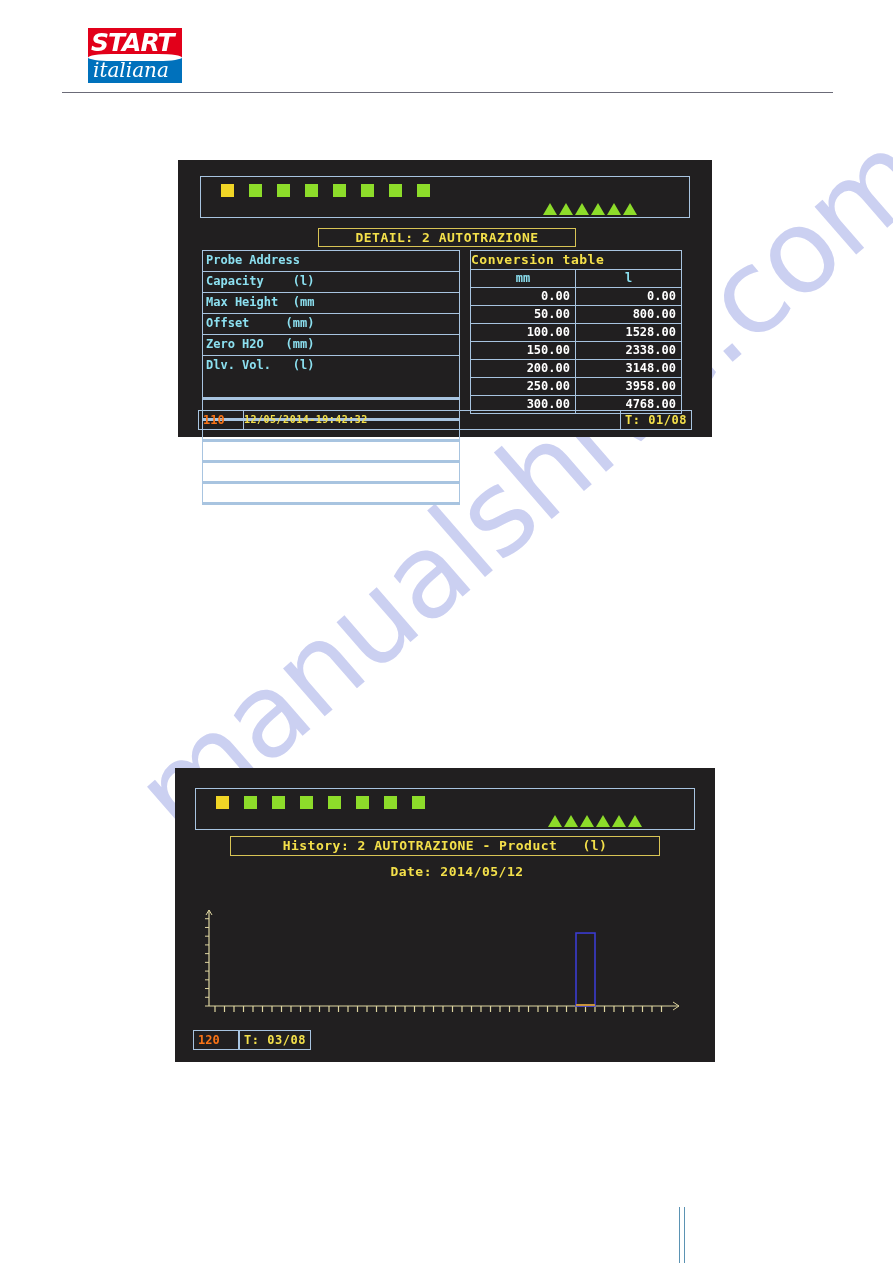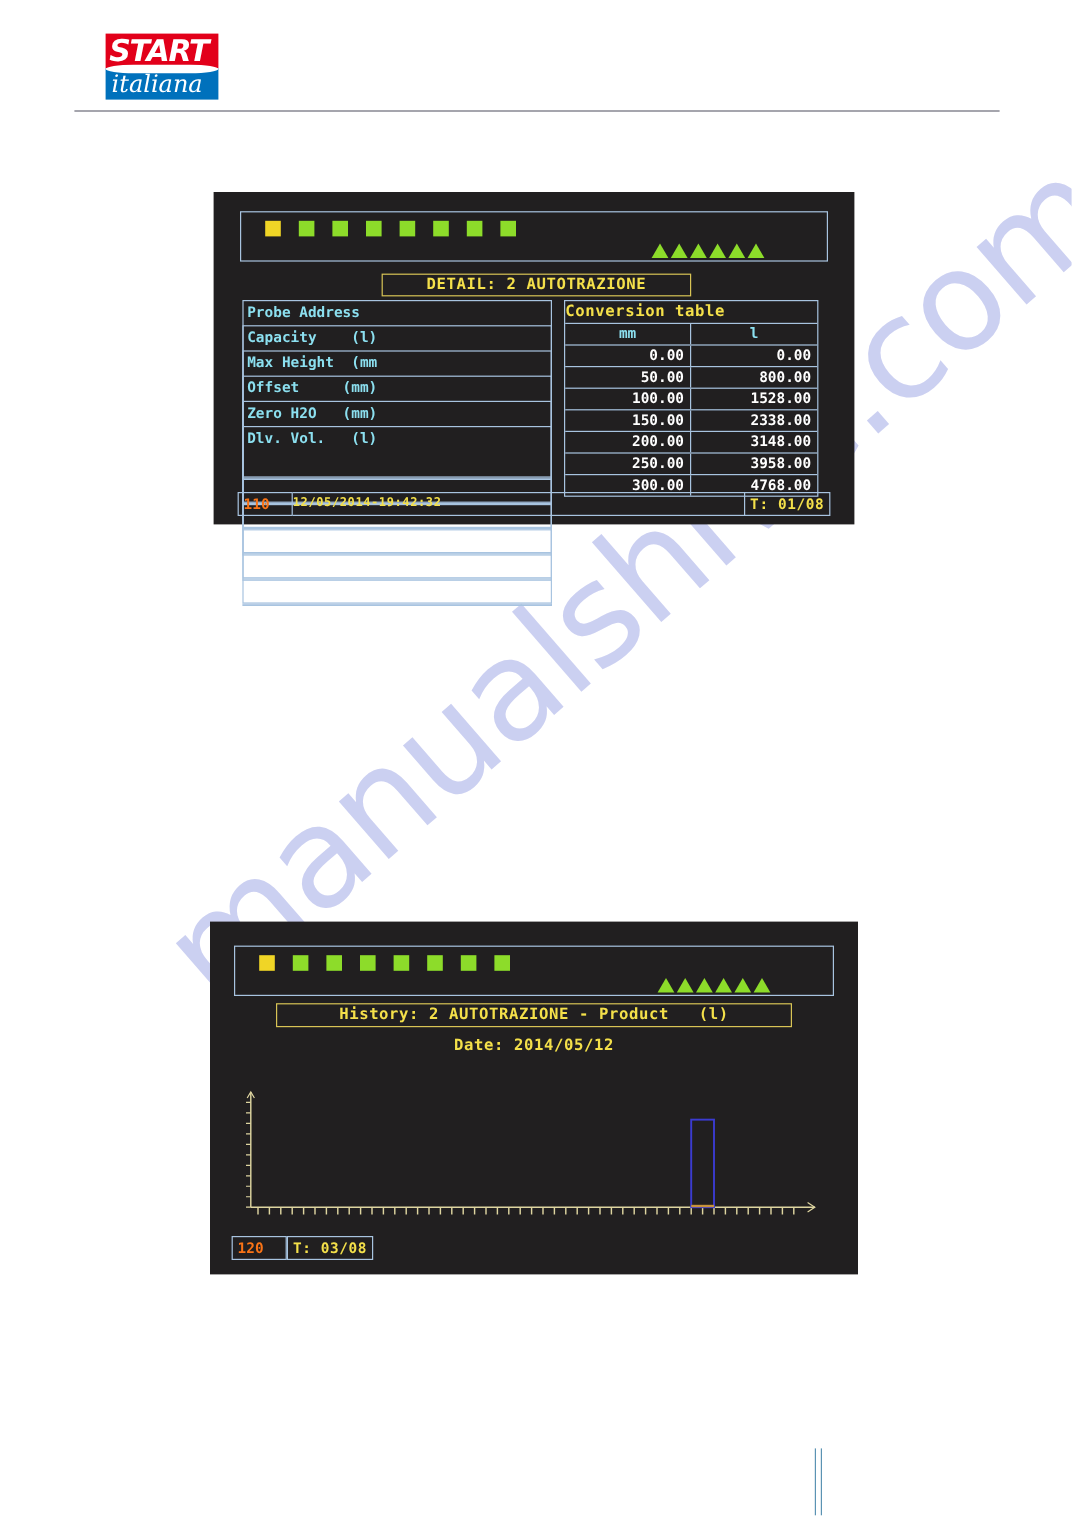--- a/index.html
+++ b/index.html
@@ -181,21 +181,21 @@
     white-space: pre;
   }
   #detail-title {
     left: 140px; top: 228px - 160px;
     width: 258px; height: 19px;
   }
   #detail-title { left: 140px; top: 68px; width: 258px; height: 19px; }
   #history-title { left: 55px; top: 68px; width: 430px; height: 20px; }
   #history-date {
     position: absolute;
-    left: 0; top: 96px;
+    left: 12px; top: 96px;
     width: 540px;
     text-align: center;
     color: #f4e04a;
     font-size: 13px;
     font-weight: 700;
     letter-spacing: 0.5px;
   }
 
   
   #param-table {

